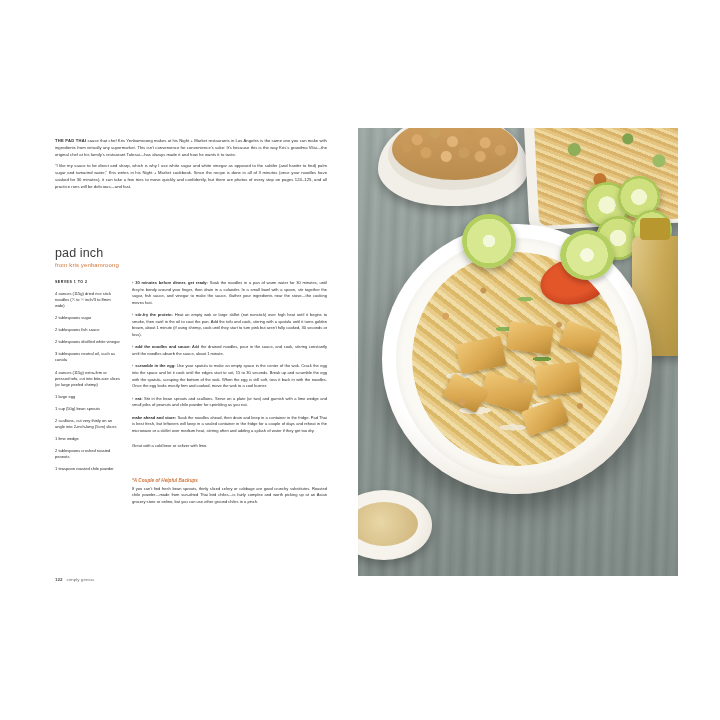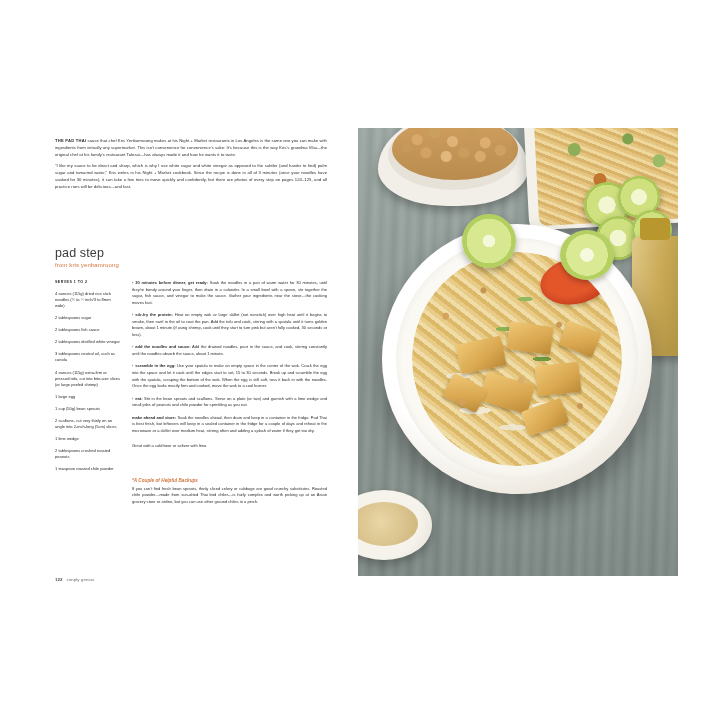--- a/index.html
+++ b/index.html
@@ -397,21 +397,21 @@
 
 <div id="page">
 
   <div class="left-page">
 
     <div class="headnote">
       <p><span class="lead">THE PAD THAI</span><span> sauce that chef Kris Yenbamroong makes at his Night + Market restaurants in Los Angeles is the same one you can make with ingredients from virtually any supermarket. This isn't convenience for convenience's sake: It's because this is the way Kris's grandma Vilai—the original chef at his family's restaurant Talesai—has always made it and how he wants it to taste.</span></p>
       <p>"I like my sauce to be direct and sharp, which is why I use white sugar and white vinegar as opposed to the subtler (and harder to find) palm sugar and tamarind water," Kris writes in his Night + Market cookbook. Since the recipe is done in all of 3 minutes (once your noodles have soaked for 30 minutes), it can take a few tries to move quickly and confidently, but there are photos of every step on pages 124–125, and all practice runs will be delicious—and fast.</p>
     </div>
 
-    <div class="recipe-title">pad step</div>
+    <div class="recipe-title">pad inch</div>
     <div class="recipe-byline">from kris yenbamroong</div>
 
     <div class="cols">
 
       <div class="col-ingredients">
         <div class="serves">SERVES 1 TO 2</div>
         <p class="ing">4 ounces (115g) dried rice stick noodles (¼ to ½ inch/3 to 8mm wide)</p>
         <p class="ing">2 tablespoons sugar</p>
         <p class="ing">2 tablespoons fish sauce</p>
         <p class="ing">2 tablespoons distilled white vinegar</p>

